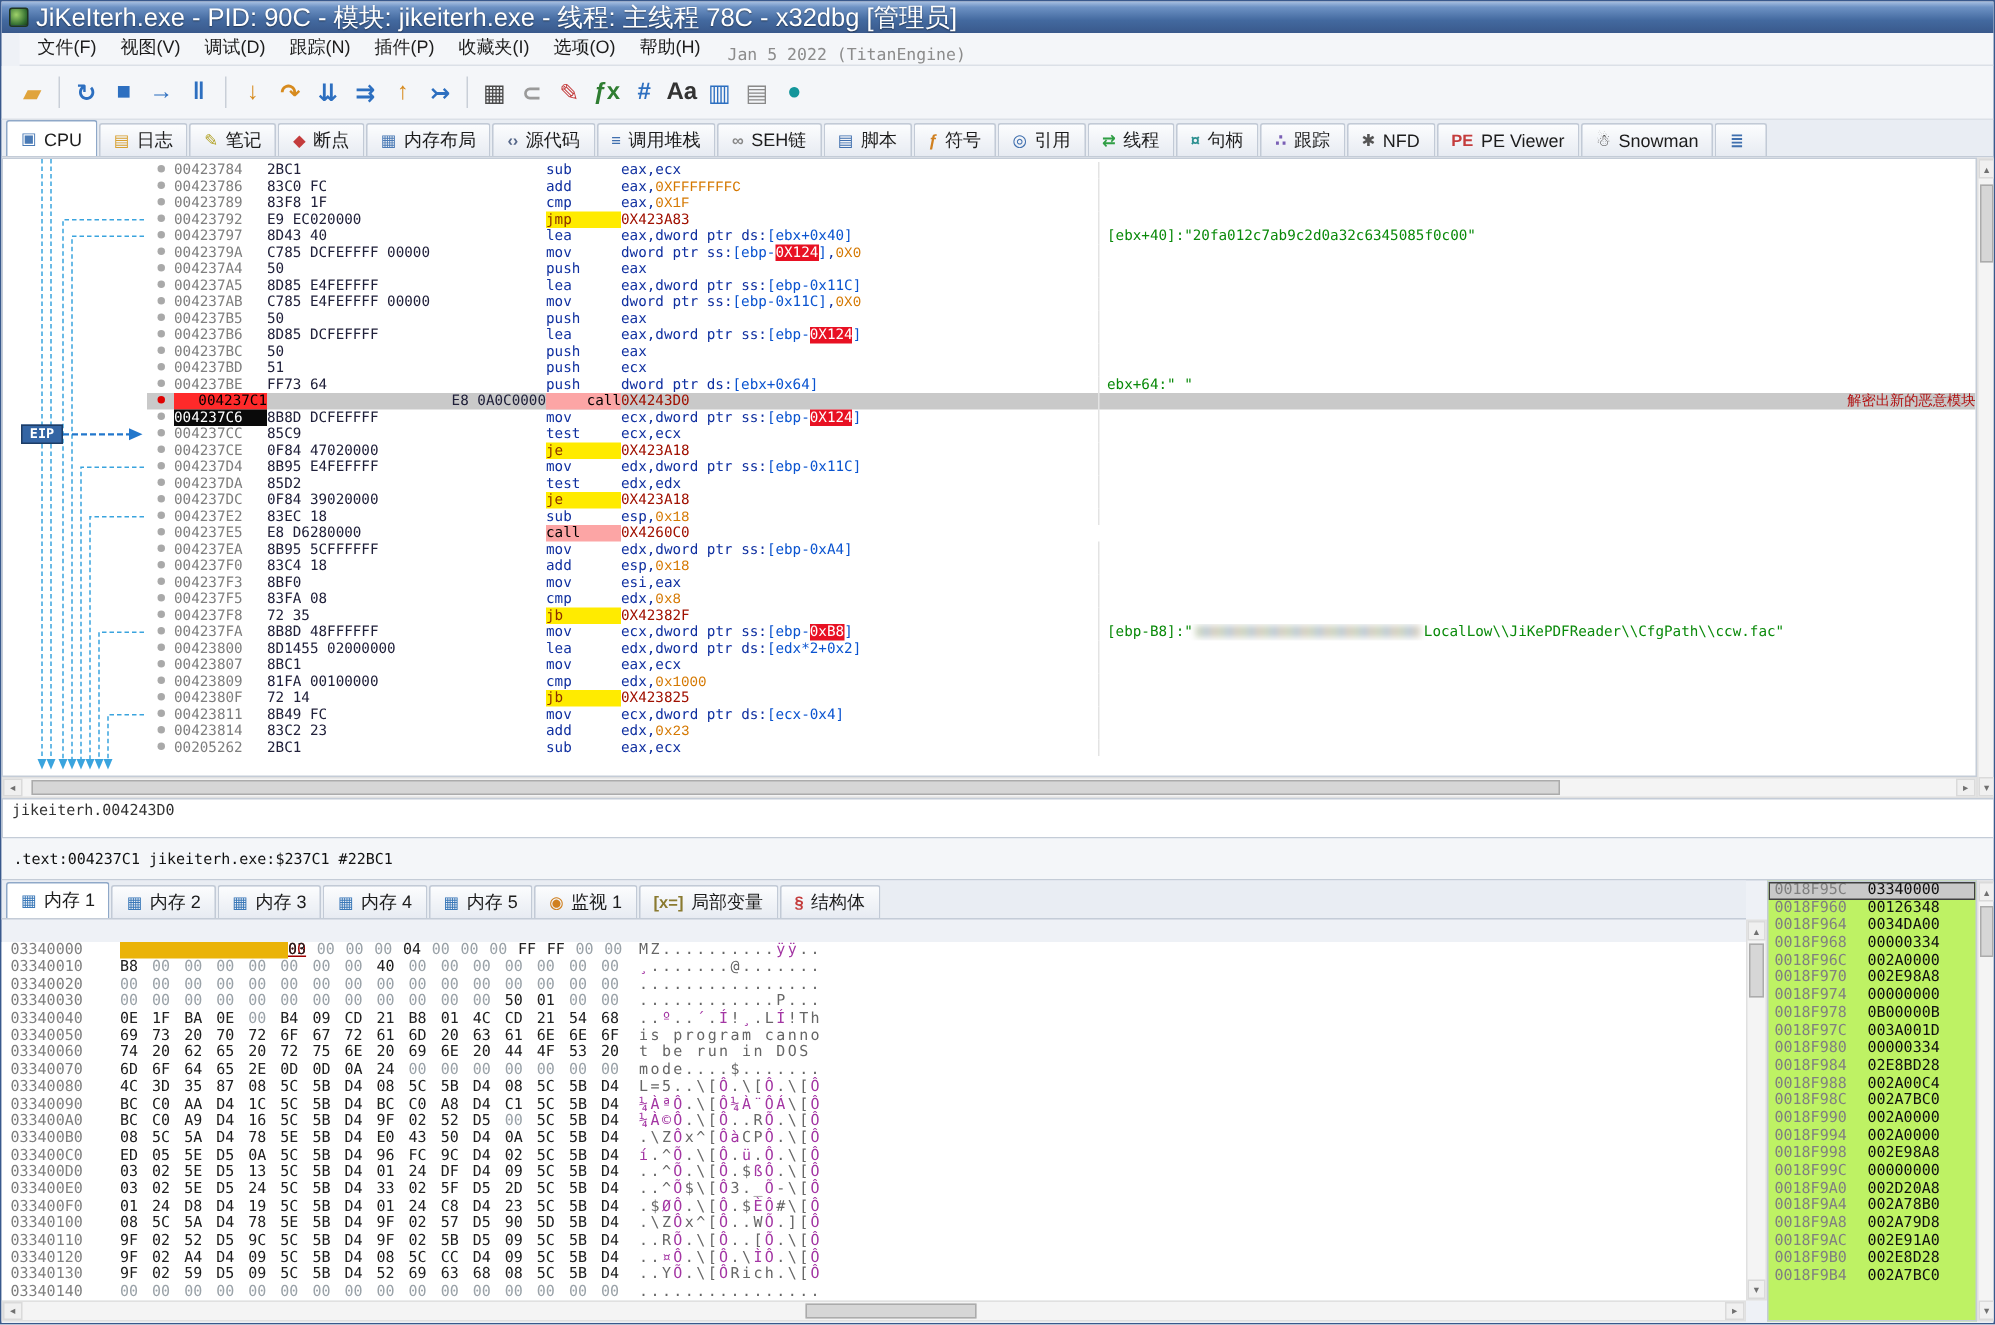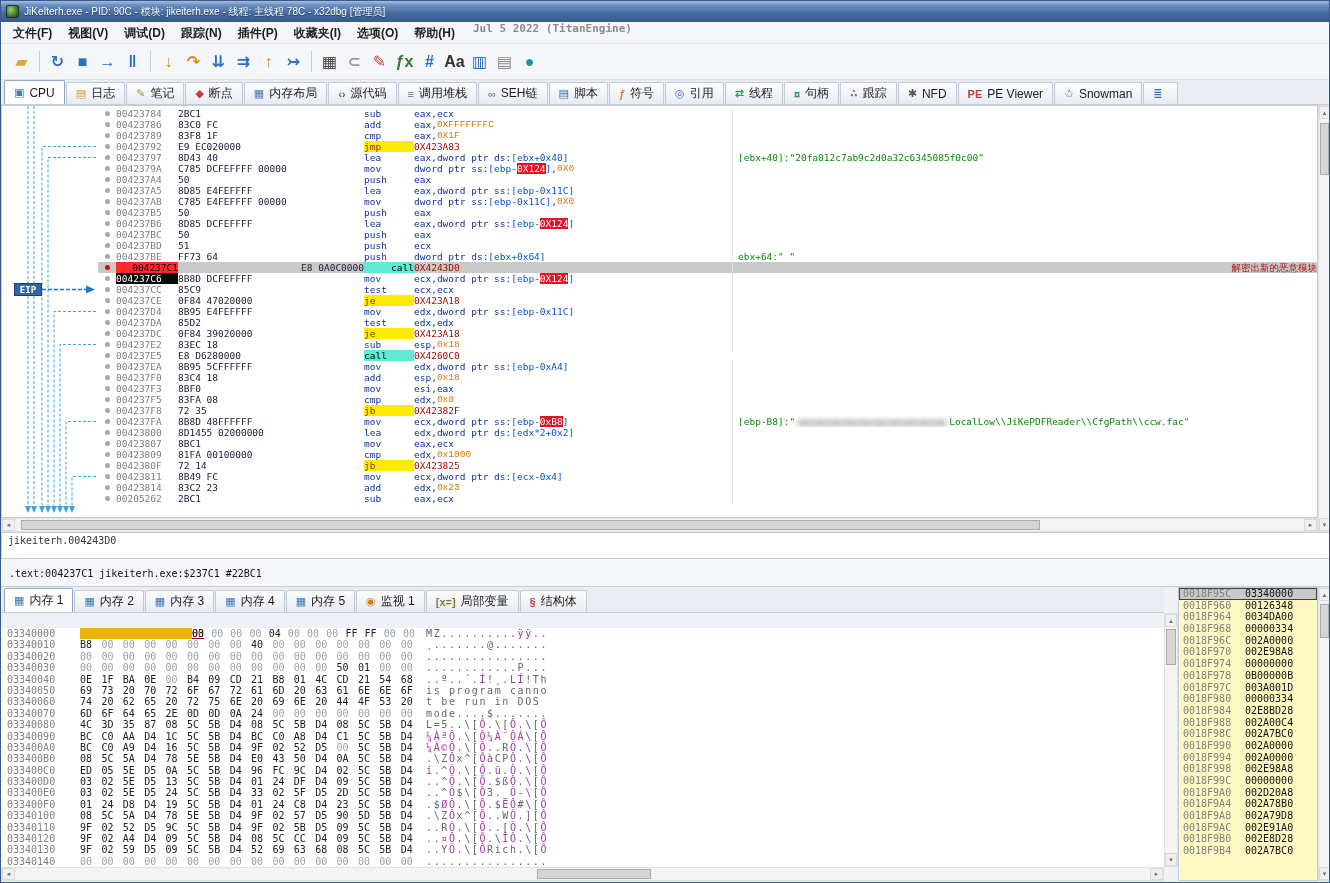--- a/index.html
+++ b/index.html
@@ -3,28 +3,28 @@
 <meta charset="utf-8">
 <style>
   * { margin:0; padding:0; box-sizing:border-box; }
   html,body { background:#d8dde4; }
   .win { position:relative; width:1330px; height:883px; background:#eef1f6; border:1px solid #39598c;
          overflow:hidden; font-family:"Liberation Sans","DejaVu Sans",sans-serif; }
 
   
   .titlebar { position:absolute; top:0; left:0; right:0; height:21px;
     background:linear-gradient(180deg,#a7c0e2 0%,#6d92c4 18%,#43699f 60%,#39598c 100%);
-    color:#fff; display:flex; align-items:center; padding-left:5px; font-size:10px;
+    color:#fff; display:flex; align-items:center; padding-left:5px; font-size:17px;
     text-shadow:0 1px 1px rgba(0,0,0,.45); }
   .appicon { width:13px; height:13px; margin-right:5px; border-radius:2px;
     background:radial-gradient(circle at 35% 35%,#9fd26a,#2f6b2f 70%,#1c3d1c); border:1px solid #20351f; }
 
   
-  .menubar { position:absolute; top:21px; left:0; right:0; height:22px; background:#f4f6f9;
-    border-bottom:1px solid #dbe0e7; display:flex; align-items:flex-start; padding-left:4px; font-size:12px; color:#1c1c1c;font-weight:bold; }
+  .menubar { position:absolute; top:21px; left:12px; right:0; height:22px; background:#f4f6f9;
+    border-bottom:1px solid #dbe0e7; display:flex; align-items:flex-end; padding-left:4px; font-size:12px; color:#1c1c1c; }
   #menu-items { display:flex; }
   .menu-item { padding:3px 8px; cursor:default; }
   .build-info { color:#8c8c8c; font-size:11px; margin-left:10px; font-family:"DejaVu Sans Mono",monospace; }
 
   
   .toolbar { position:absolute; top:43px; left:0; right:0; height:36px; background:#f4f6f9;
     border-bottom:1px solid #dbe0e7; display:flex; align-items:center; padding-left:8px; }
   .tb-btn { width:25px; height:25px; display:flex; align-items:center; justify-content:center;
     font-size:16px; font-weight:bold; border:1px solid transparent; border-radius:2px; }
   .tb-sep { width:1px; height:21px; background:#c9cfd8; margin:0 5px; display:inline-block; }
@@ -55,21 +55,21 @@
   .dot.bp { background:#e00000; }
   .c-addr { width:62px; color:#7e7e7e; }
   .addr-bp { background:#ff2a2a; color:#000; }
   .addr-cip { background:#0a0a0a; color:#fff; }
   .c-bytes { width:186px; color:#20203a; }
   .c-instr { width:368px; display:flex; }
   .mn { width:50px; }
   .mt-n { color:#1030a0; }
   .mt-j { background:#ffeb00; color:#8b3000; width:50px; }
   .mt-j, .mt-c { align-self:center; height:11px; }
-  .mt-c { background:#5eead4; color:#000; width:50px; }
+  .mt-c { background:#fca5a5; color:#000; width:50px; }
   .t-r,.t-k { color:#1030a0; }
   .t-i { color:#d57800;font-family:Liberation Mono, monospace; }
   .t-j { color:#a01000; }
   .t-m { color:#0a54d0; }
   .t-h { background:#e81123; color:#fff; }
   .c-comment { flex:1; border-left:1px solid #e3e3e3; padding-left:5px; overflow:hidden; }
   .ac { color:#0a8a0a; }
   .uc { color:#b11212; }
   .redact { display:inline-block; width:150px; height:8px; vertical-align:middle; margin:0 2px;
     background:repeating-linear-gradient(90deg,#cdd6c2 0 5px,#bfcbd6 5px 10px,#d6cfc2 10px 15px);
@@ -100,21 +100,21 @@
   .mrow { height:11.4px; line-height:11.4px; display:flex; white-space:pre; }
   .m-addr { width:74px; padding-left:6px; color:#808080; }
   .m-bytes { width:347px; padding-left:5px; display:flex; }
   .mb { width:21.4px; color:#202020; }
   .mb.z { color:#9aa2a8; }
   .mb.bsel { background:#eab308; color:#a00000; text-decoration:underline;padding-left:28px; }
   .m-ascii { padding-left:4px; letter-spacing:1.6px; color:#666; }
   .m-ascii .ext { color:#a335a3; }
 
   
-  #stack-rows { position:absolute; top:586px; left:1177px; width:140px; height:294px; background:#fef9c3;
+  #stack-rows { position:absolute; top:586px; left:1177px; width:140px; height:294px; background:#bef264;
     border:1px solid #c4ccd7; overflow:hidden; font-family:"DejaVu Sans Mono",monospace; font-size:10px; }
   .srow { height:11.7px; line-height:11.7px; display:flex; white-space:pre; }
   .srow.sel { background:#c9c9c9; outline:1px solid #404040; outline-offset:-1px; }
   .s-addr { width:66px; padding-left:4px; color:#808080; }
   .s-val { color:#101010; }
 
   
   .sb { position:absolute; background:#f4f4f4; border:1px solid #e0e0e0; }
   .sb-btn { color:#707070; font-size:7px; display:flex; align-items:center; justify-content:center;
     background:#f0f0f0; border:1px solid #dadada; }
@@ -141,21 +141,21 @@
     <span id="menu-items">
         <span class="menu-item">文件(F)</span>
         <span class="menu-item">视图(V)</span>
         <span class="menu-item">调试(D)</span>
         <span class="menu-item">跟踪(N)</span>
         <span class="menu-item">插件(P)</span>
         <span class="menu-item">收藏夹(I)</span>
         <span class="menu-item">选项(O)</span>
         <span class="menu-item">帮助(H)</span>
       </span>
-    <span class="build-info">Jul 5 2022 (TitanEngine)</span>
+    <span class="build-info">Jan 5 2022 (TitanEngine)</span>
   </div>
 
   <div class="toolbar" id="toolbar">
       <span class="tb-btn" style="color: rgb(224, 164, 60);">▰</span>
       <span class="tb-sep"></span>
       <span class="tb-btn" style="color: rgb(45, 111, 192);">↻</span>
       <span class="tb-btn" style="color: rgb(45, 111, 192);">■</span>
       <span class="tb-btn" style="color: rgb(45, 111, 192);">→</span>
       <span class="tb-btn" style="color: rgb(45, 111, 192);">‖</span>
       <span class="tb-sep"></span>

